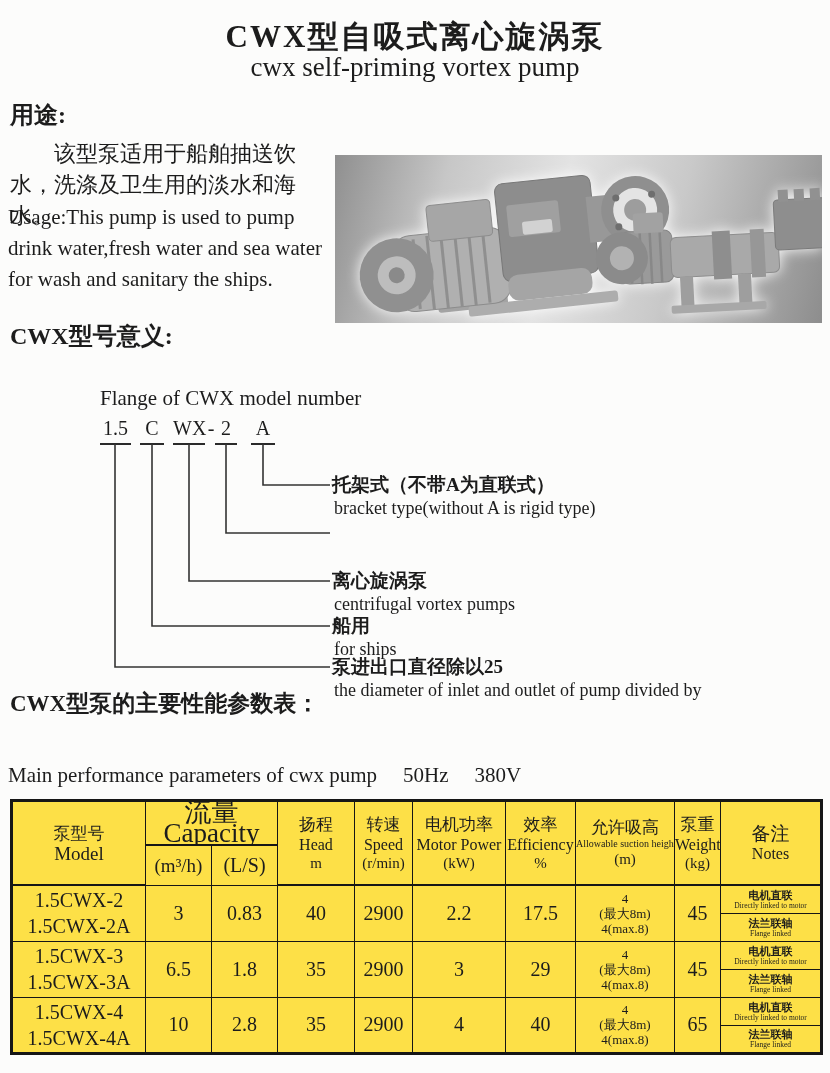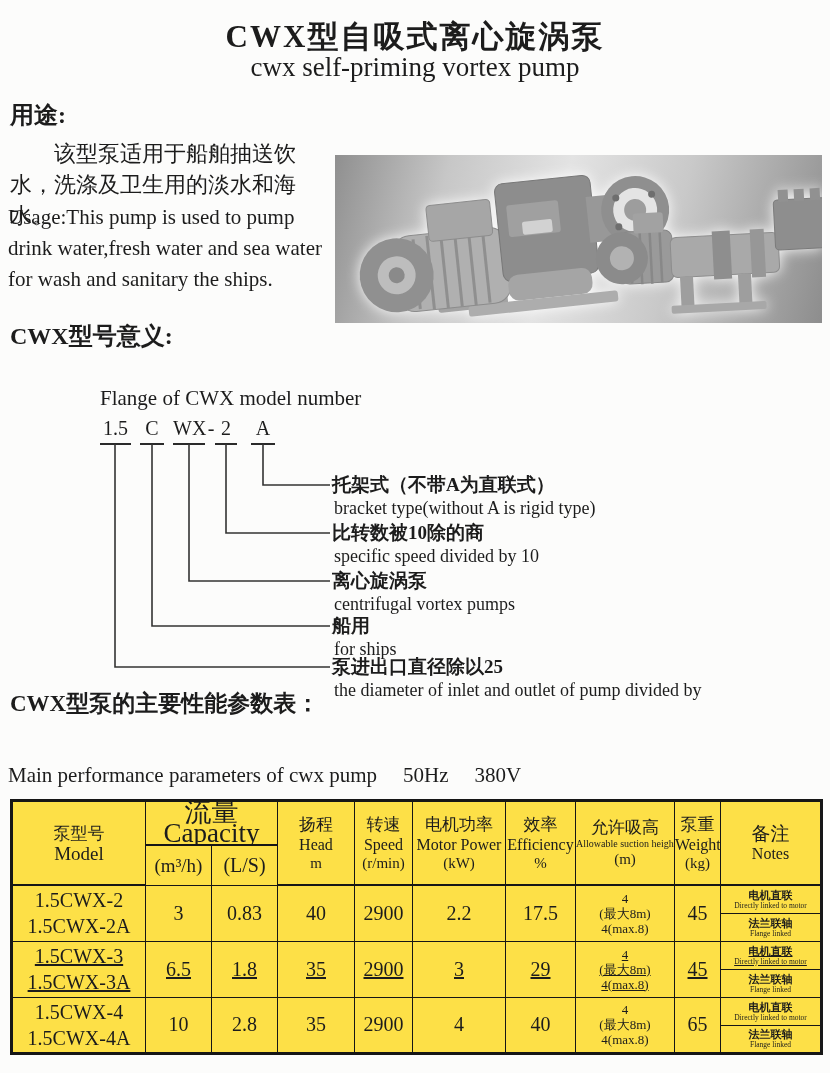--- a/index.html
+++ b/index.html
@@ -152,24 +152,20 @@
       <path d="M189,4 V141 H330"></path>
       <path d="M152,4 V186 H330"></path>
       <path d="M115,4 V227 H330"></path>
     </g>
   </svg>
 
   <div class="dlabel" style="top:472px;">
     <div class="zh">托架式（不带A为直联式）</div>
     <div class="en">bracket type(without  A is rigid type)</div>
   </div>
-  <div class="dlabel" style="top:520px;">
-    <div class="zh">比转数被10除的商</div>
-    <div class="en">specific speed divided by 10</div>
-  </div>
   <div class="dlabel" style="top:568px;">
     <div class="zh">离心旋涡泵</div>
     <div class="en">centrifugal vortex pumps</div>
   </div>
   <div class="dlabel" style="top:613px;">
     <div class="zh">船用</div>
     <div class="en">for ships</div>
   </div>
   <div class="dlabel" style="top:654px;">
     <div class="zh">泵进出口直径除以25</div>
@@ -269,21 +265,21 @@
         <div class="note-en">Directly linked to motor</div>
       </td>
     </tr>
     <tr style="height:28px;">
       <td>
         <div class="note-zh">法兰联轴</div>
         <div class="note-en">Flange linked</div>
       </td>
     </tr>
 
-    <tr style="height:28px;text-decoration:underline;">
+    <tr style="height:28px;">
       <td rowspan="2" class="cell-model">
         <div>1.5CWX-3</div>
         <div>1.5CWX-3A</div>
       </td>
       <td rowspan="2" class="cell-num">6.5</td>
       <td rowspan="2" class="cell-num">1.8</td>
       <td rowspan="2" class="cell-num">35</td>
       <td rowspan="2" class="cell-num">2900</td>
       <td rowspan="2" class="cell-num">3</td>
       <td rowspan="2" class="cell-num">29</td>

